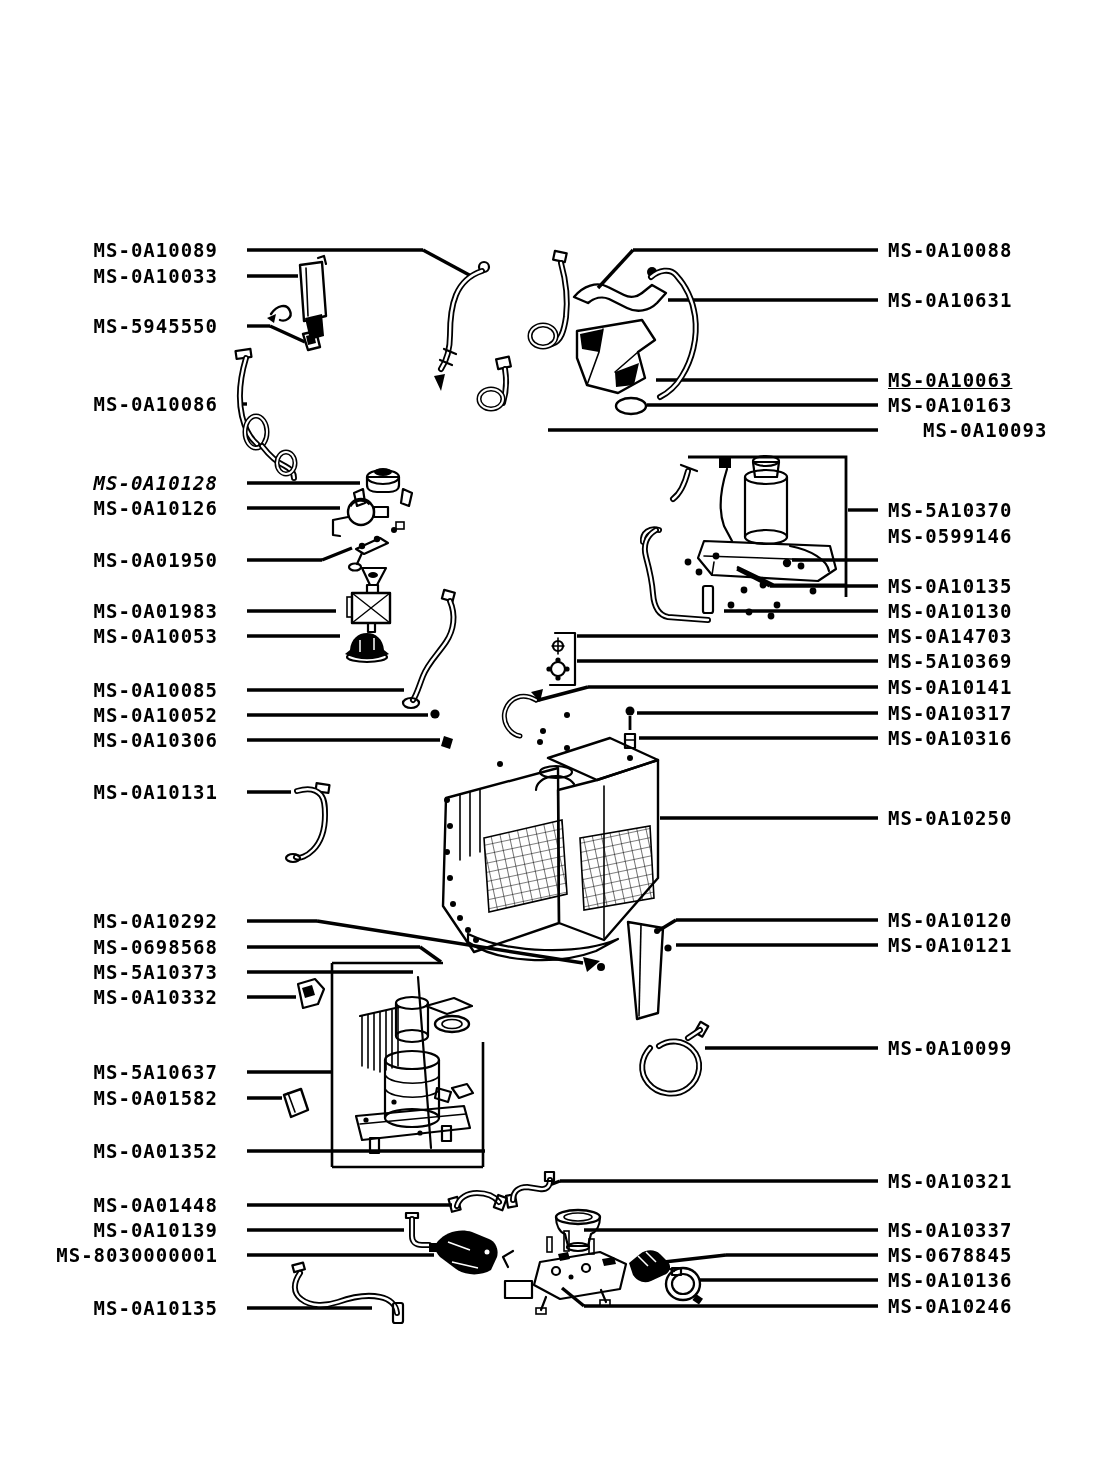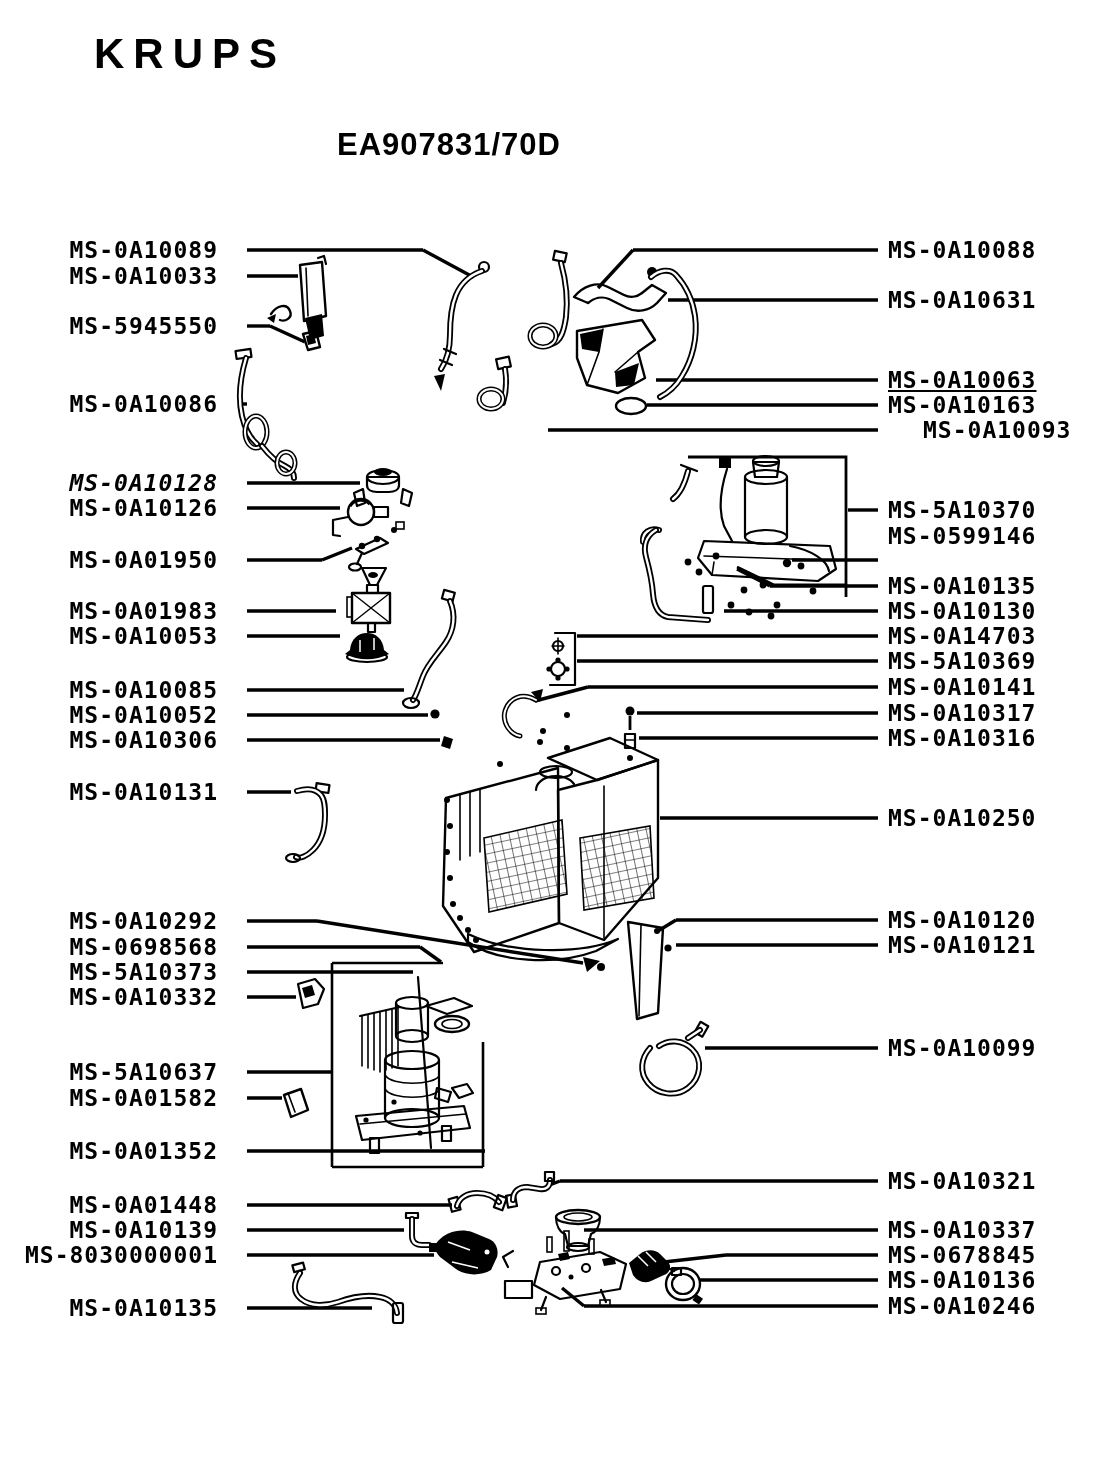--- a/index.html
+++ b/index.html
@@ -2,43 +2,41 @@
 <html><head>
 <meta charset="utf-8">
 <style>
   html,body{margin:0;padding:0;background:#ffffff;}
   .page{position:relative;width:1100px;height:1481px;background:#fff;overflow:hidden;
         font-family:"DejaVu Sans Mono","Liberation Mono",monospace;color:#000;}
   .brand{position:absolute;left:94px;top:30px;font-family:"Liberation Sans",sans-serif;
          font-weight:bold;font-size:42px;letter-spacing:9px;color:#000;}
   .model{position:absolute;left:337px;top:127px;font-family:"Liberation Sans",sans-serif;
          font-weight:bold;font-size:31px;letter-spacing:1px;color:#000;}
-  .lbl{position:absolute;height:24px;line-height:24px;font-size:23px;font-weight:bold;
+  .lbl{position:absolute;height:24px;line-height:24px;font-size:19px;font-weight:bold;
        letter-spacing:1px;white-space:nowrap;}
   .lbl.left{right:882px;text-align:right;}
   .lbl.right{left:888px;text-align:left;}
   svg.art{position:absolute;left:0;top:0;}
   .ln{stroke:#000;stroke-width:3.4;}
   .o{stroke:#000;fill:none;stroke-width:2.2;stroke-linecap:round;stroke-linejoin:round;}
   .o24{stroke:#000;fill:none;stroke-width:2.4;stroke-linecap:round;stroke-linejoin:round;}
   .o16{stroke:#000;fill:none;stroke-width:1.6;stroke-linecap:round;}
   .ho{stroke:#000;fill:none;stroke-width:6;stroke-linecap:round;stroke-linejoin:round;}
   .hi{stroke:#fff;fill:none;stroke-width:2.4;stroke-linecap:round;stroke-linejoin:round;}
   .hob{stroke:#000;fill:none;stroke-width:5;stroke-linecap:round;}
   .hib{stroke:#fff;fill:none;stroke-width:2;stroke-linecap:round;}
   .fk{fill:#000;stroke:none;}
   .wd{stroke:#fff;stroke-width:1.5;fill:none;}
 </style>
 </head>
 <body>
 
 <div class="page">
 
-  <div class="brand">KRUPS</div>
-  <div class="model">EA907831/70D</div>
 
   <div id="labels">
       <div class="lbl left" style="top: 238px;">MS-0A10089</div>
       <div class="lbl left" style="top: 264px;">MS-0A10033</div>
       <div class="lbl left" style="top: 314px;">MS-5945550</div>
       <div class="lbl left" style="top: 392px;">MS-0A10086</div>
       <div class="lbl left" style="top: 471px; font-style: italic;">MS-0A10128</div>
       <div class="lbl left" style="top: 496px;">MS-0A10126</div>
       <div class="lbl left" style="top: 548px;">MS-0A01950</div>
       <div class="lbl left" style="top: 599px;">MS-0A01983</div>

